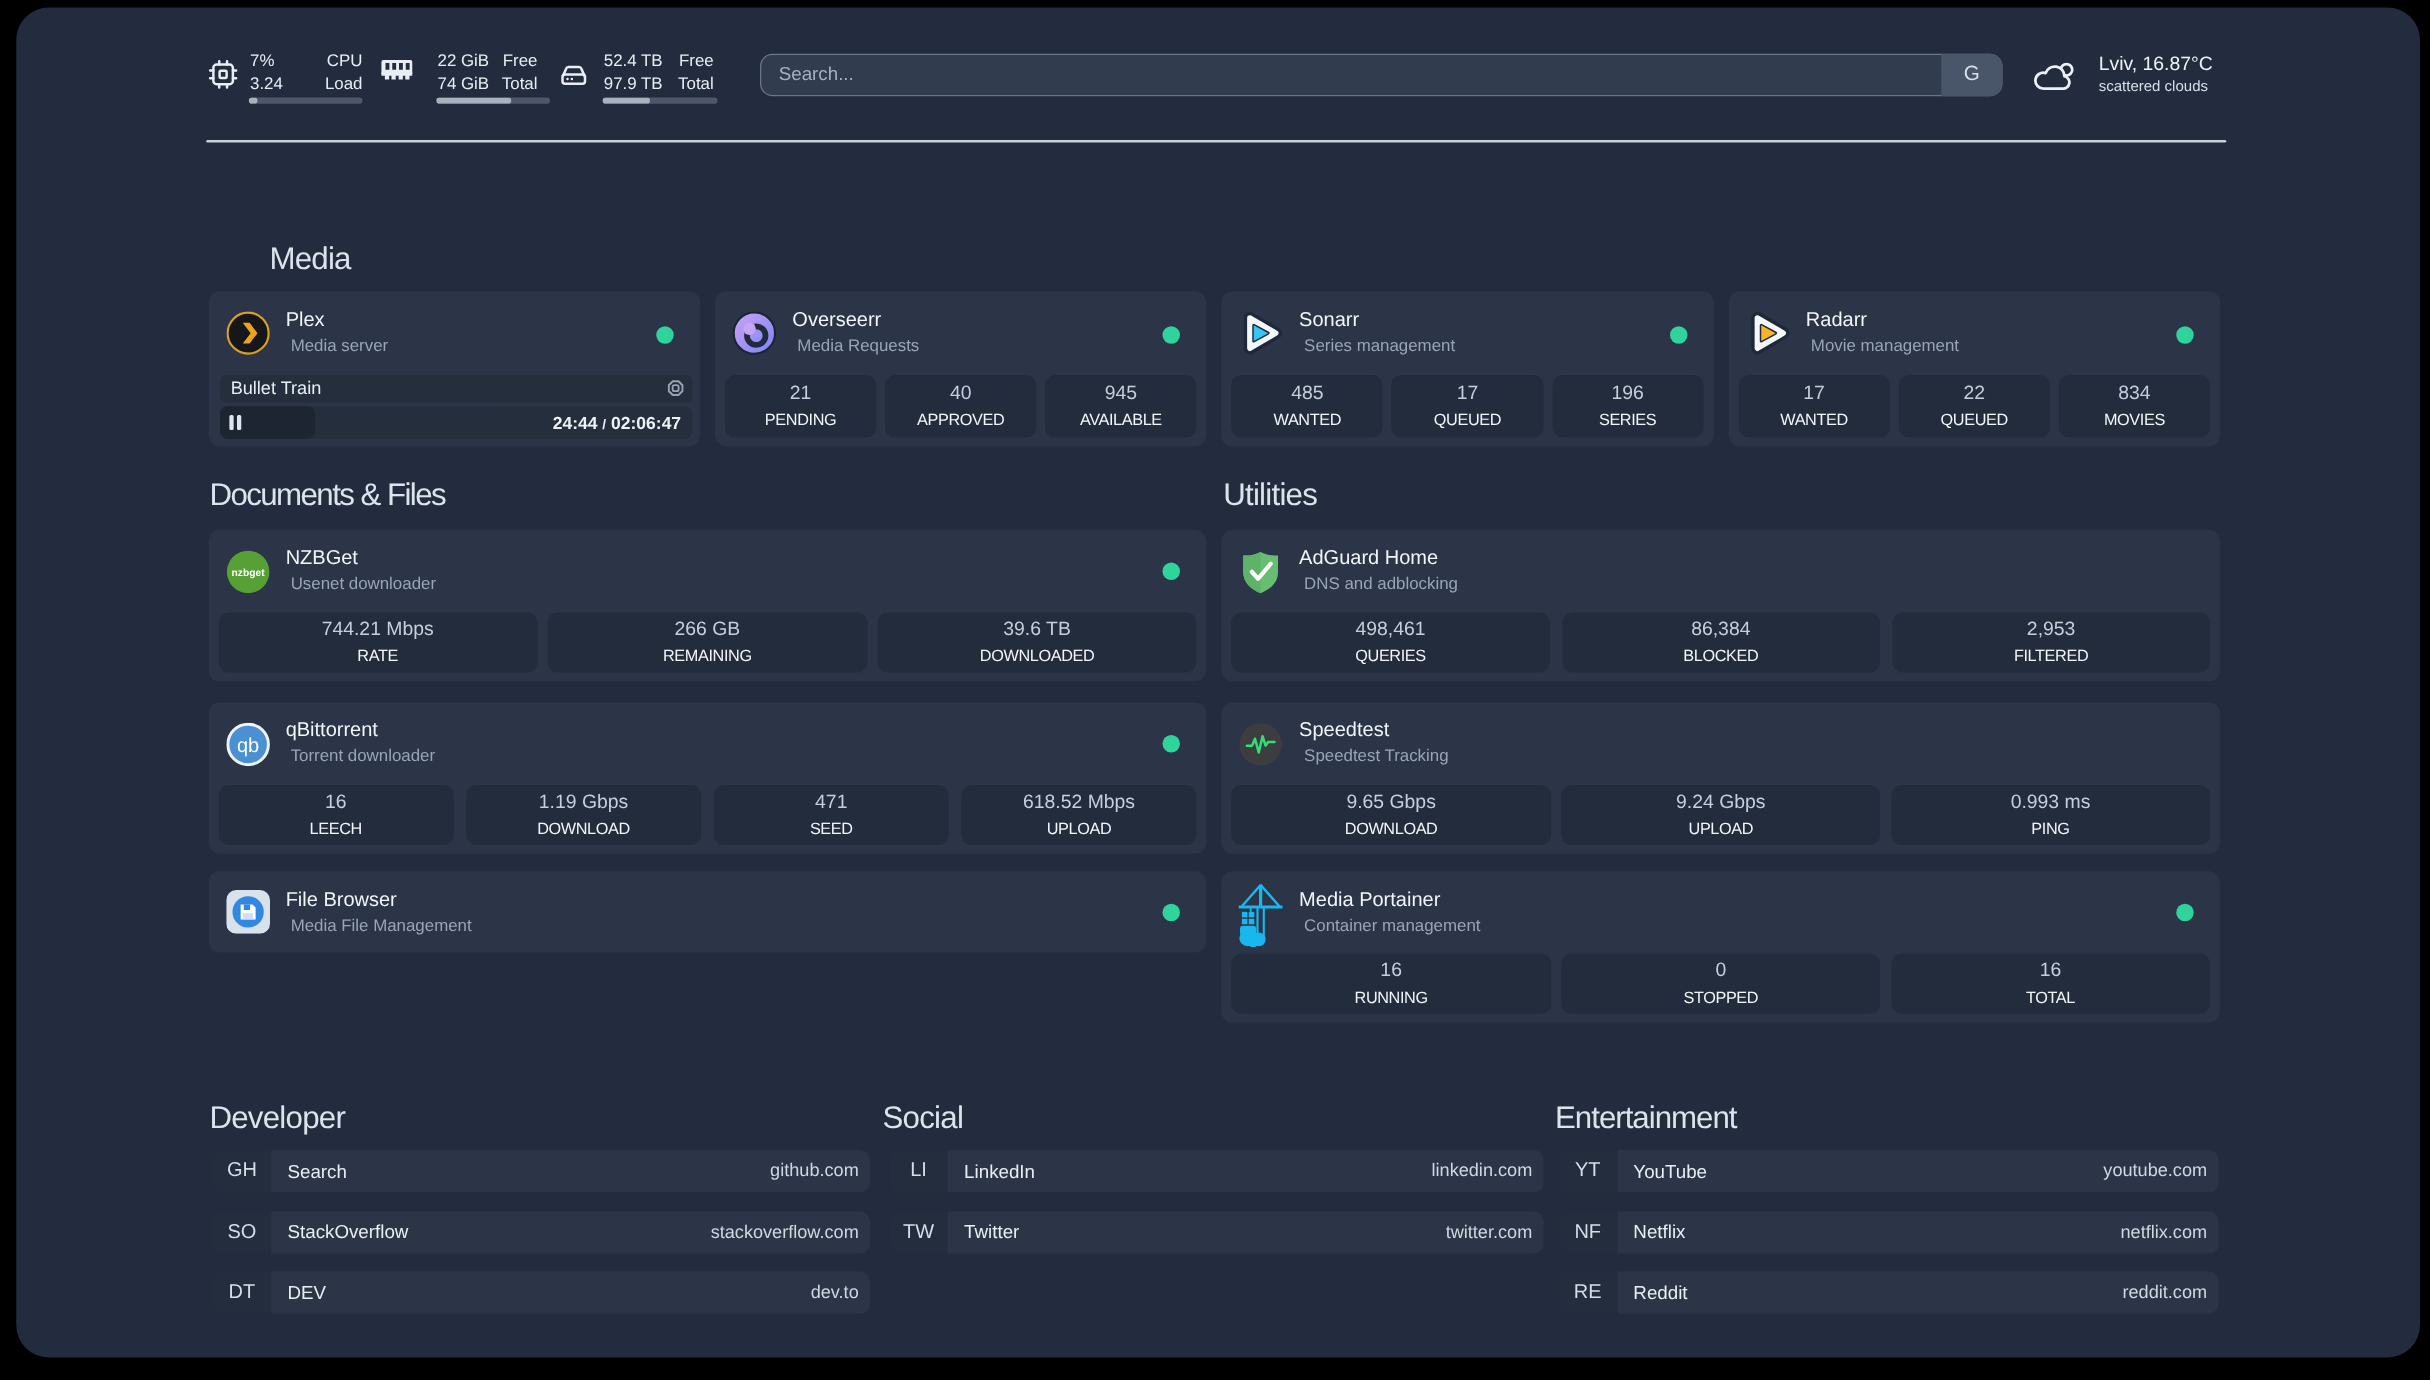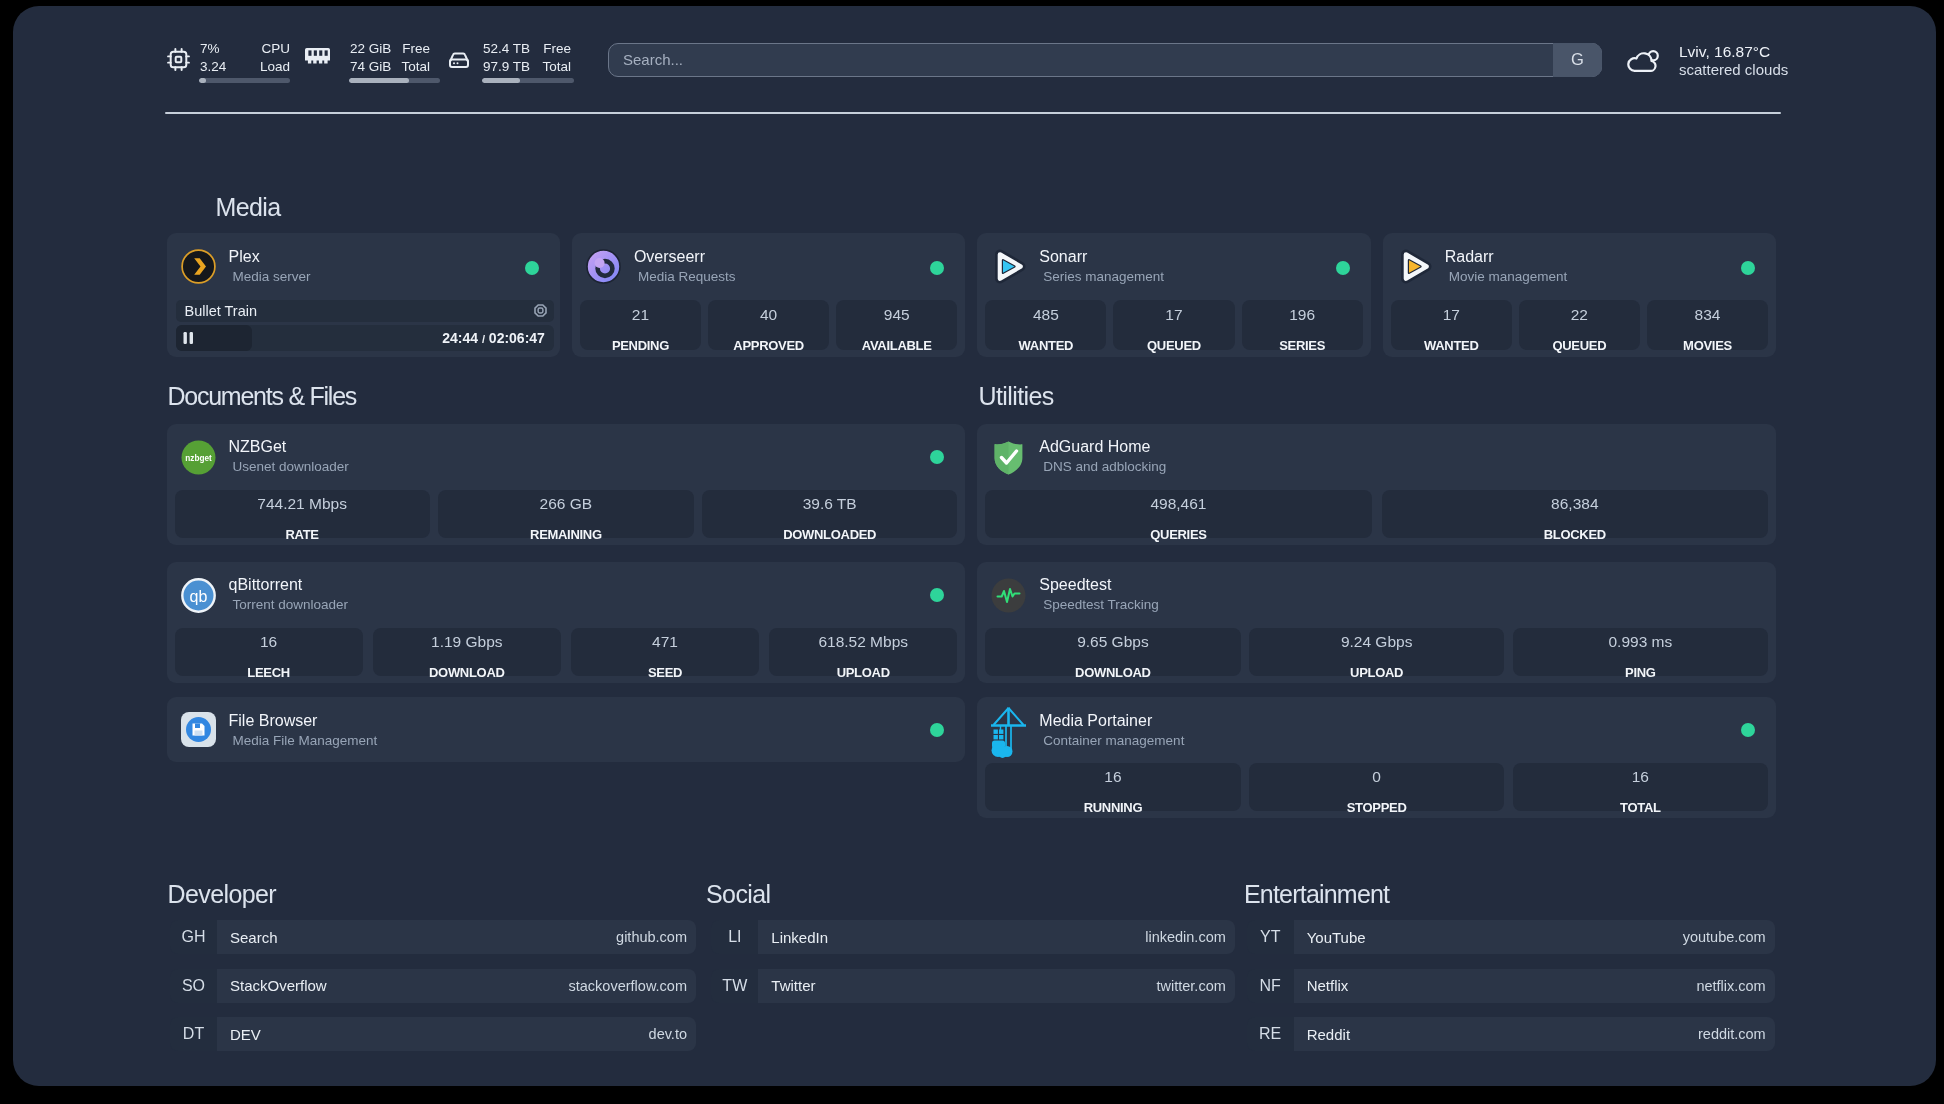--- a/index.html
+++ b/index.html
@@ -18,36 +18,36 @@
 
   .search { position:absolute; left:595px; top:36.5px; width:994px; height:34px;
     background:#313c4f; border:1.5px solid #6b7689; border-radius:10px;padding-left:32px; }
   .search .ph { position:absolute; left:14px; top:0; line-height:31px; font-size:15px; color:#a6b0c0; }
   .search .gbtn { position:absolute; right:-1px; top:-1px; bottom:-1px; width:49px; background:#495569;
     border-radius:0 10px 10px 0; color:#d9dfe8; font-size:16.5px; font-weight:500;
     display:flex; align-items:center; justify-content:center; }
 
   .weather { position:absolute; left:1666px; top:36px; color:#eef2f8; }
   .weather .w1 { font-size:15.5px; line-height:19px; }
-  .weather .w2 { font-size:15px; line-height:17px; color:#d8dfe9; }
+  .weather .w2 { font-size:12px; line-height:17px; color:#d8dfe9; }
 
   .hr { position:absolute; left:152px; top:106px; width:1616px; height:2px; background:#c6cfda; border-radius:1px; }
 
   
   .h2 { position:absolute; font-size:25px; font-weight:500; color:#dce3ed; line-height:25px; letter-spacing:-0.6px; }
 
   .card { position:absolute; background:#2b3547; border-radius:9px; }
   .card .icon { position:absolute; left:14px; top:16px; width:35px; height:35px; }
   .card .title { position:absolute; left:62px; top:13.5px; font-size:16px; font-weight:500; color:#f2f5fa; line-height:20px; }
   .card .sub { position:absolute; left:66px; top:34.5px; font-size:13.5px; color:#98a5b7; line-height:17px; }
   .dot { position:absolute; width:14px; height:14px; border-radius:50%; background:#2ed49a; right:21px; top:27.5px; }
   .stats { position:absolute; left:8px; right:8px; bottom:7px; height:50px; display:flex; gap:7px; }
   .sb { flex:1; background:#232c3c; border-radius:8px; text-align:center; }
   .sb .v { display:block; margin-top:7px; font-size:15.5px; color:#c5cfdc; line-height:16px; }
-  .sb .l { display:block; margin-top:15px; font-size:13px; font-weight:bold; color:#f2f5f9; letter-spacing:-0.3px; line-height:15px;text-align:center; }
+  .sb .l { display:block; margin-top:5px; font-size:13px; font-weight:normal; color:#f2f5f9; letter-spacing:-0.3px; line-height:15px;text-align:center; }
   .stats3 { height:48px; gap:8.5px; }
   .g10 { gap:10px !important; }
   .stats3 .v { margin-top:6px; }
 
   
   .prow { position:absolute; left:9px; right:6px; background:#242e3d; border-radius:5px; }
 
   
   .bm { position:absolute; height:34px; display:flex; border-radius:8px; overflow:hidden; }
   .bm .ab { width:47px; background:#232d3e; color:#d5dde7; font-size:16px; font-weight:500;
@@ -287,20 +287,24 @@
   <div class="title">AdGuard Home</div>
   <div class="sub">DNS and adblocking</div>
   <div class="stats stats3 g10">
     <div class="sb">
           <span class="v">498,461</span>
           <span class="l">QUERIES</span>
         </div>
     <div class="sb">
           <span class="v">86,384</span>
           <span class="l">BLOCKED</span>
+        </div>
+    <div class="sb">
+          <span class="v">2,953</span>
+          <span class="l">FILTERED</span>
         </div>
   </div>
 </div>
 
 <div class="card" style="left:153.5px; top:555.5px; width:798.8px; height:121px;">
   <svg class="icon" viewBox="0 0 35 35">
     <circle cx="17.5" cy="17.5" r="16.2" fill="#4a90d2" stroke="#eef3f8" stroke-width="2.4"></circle>
     <text x="17.5" y="23.5" font-size="16" fill="#fff" text-anchor="middle" font-family="Liberation Sans, sans-serif">qb</text>
   </svg>
   <div class="title">qBittorrent</div>

